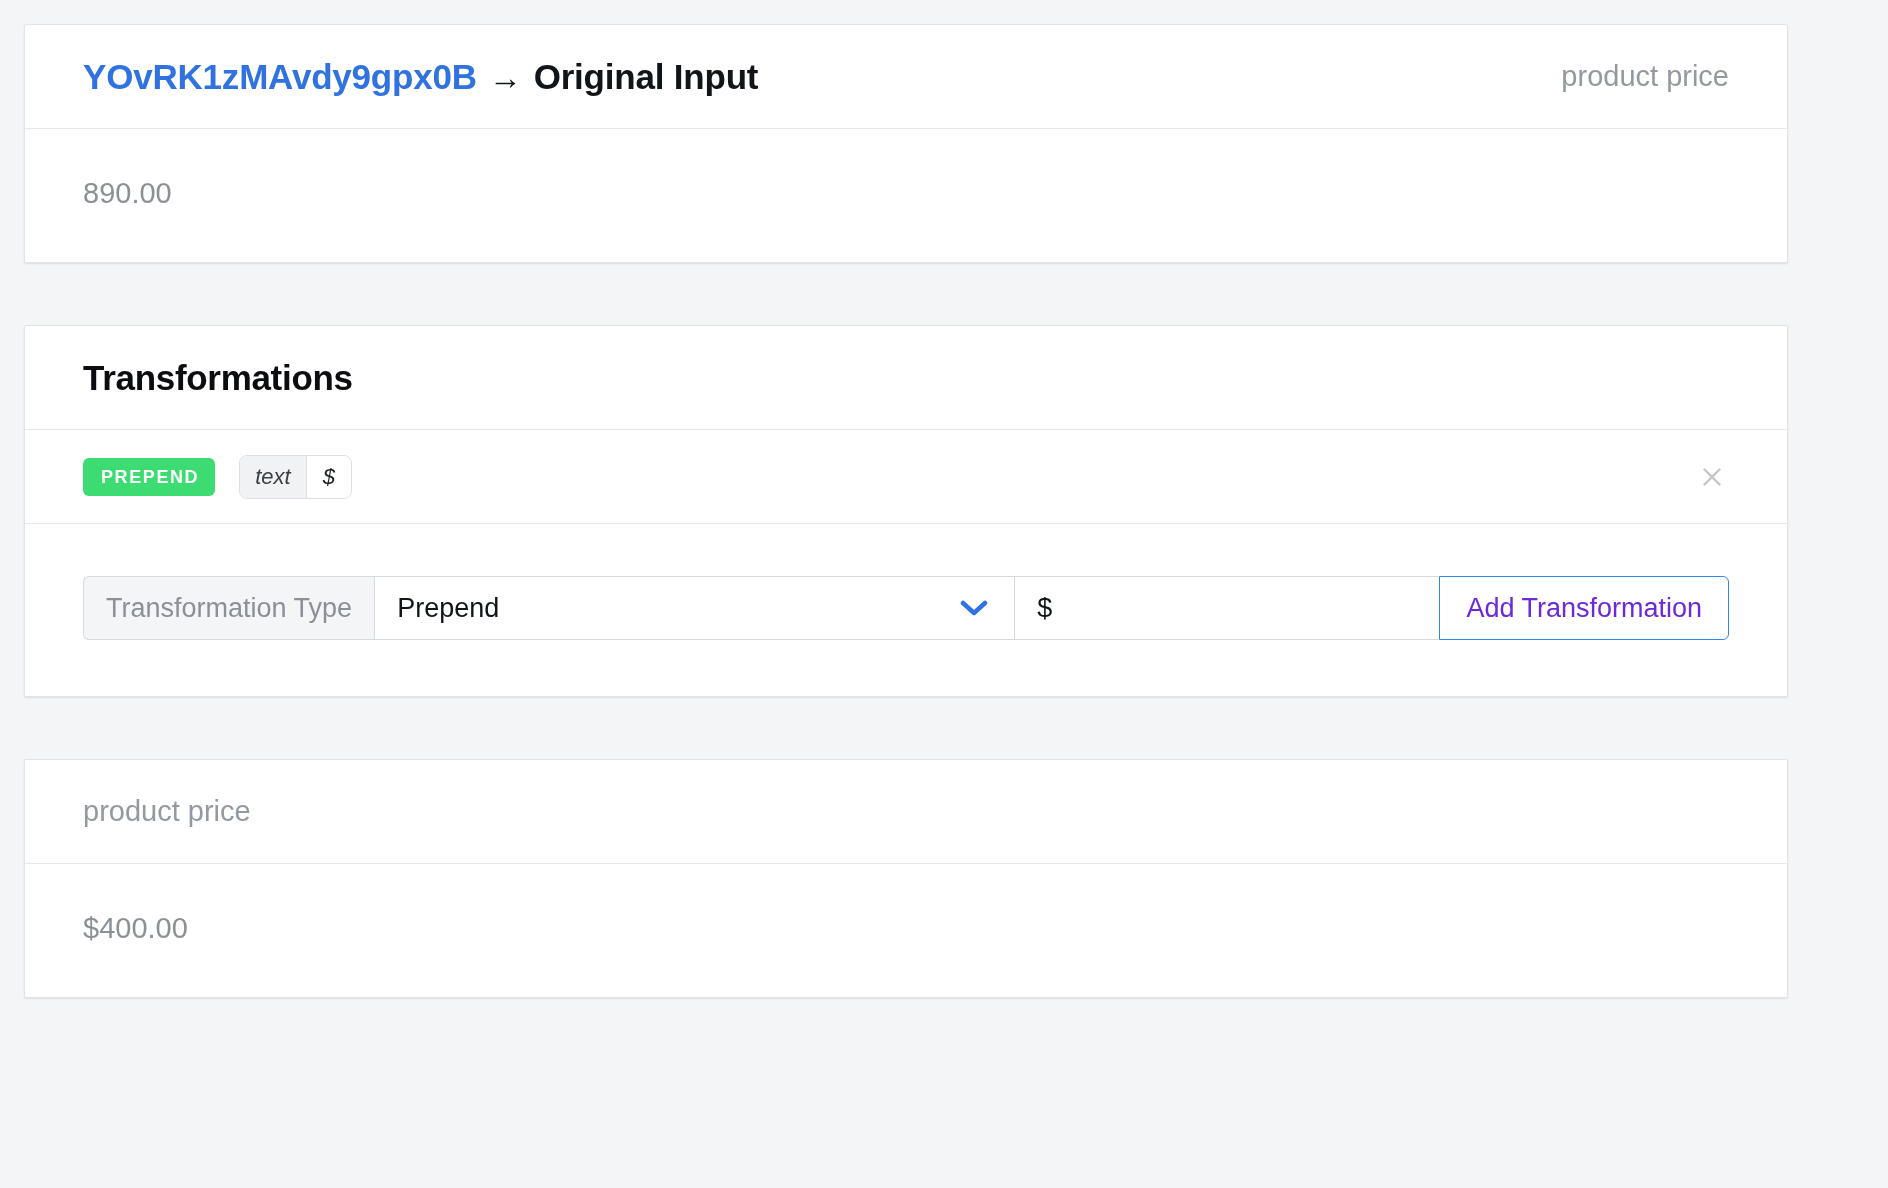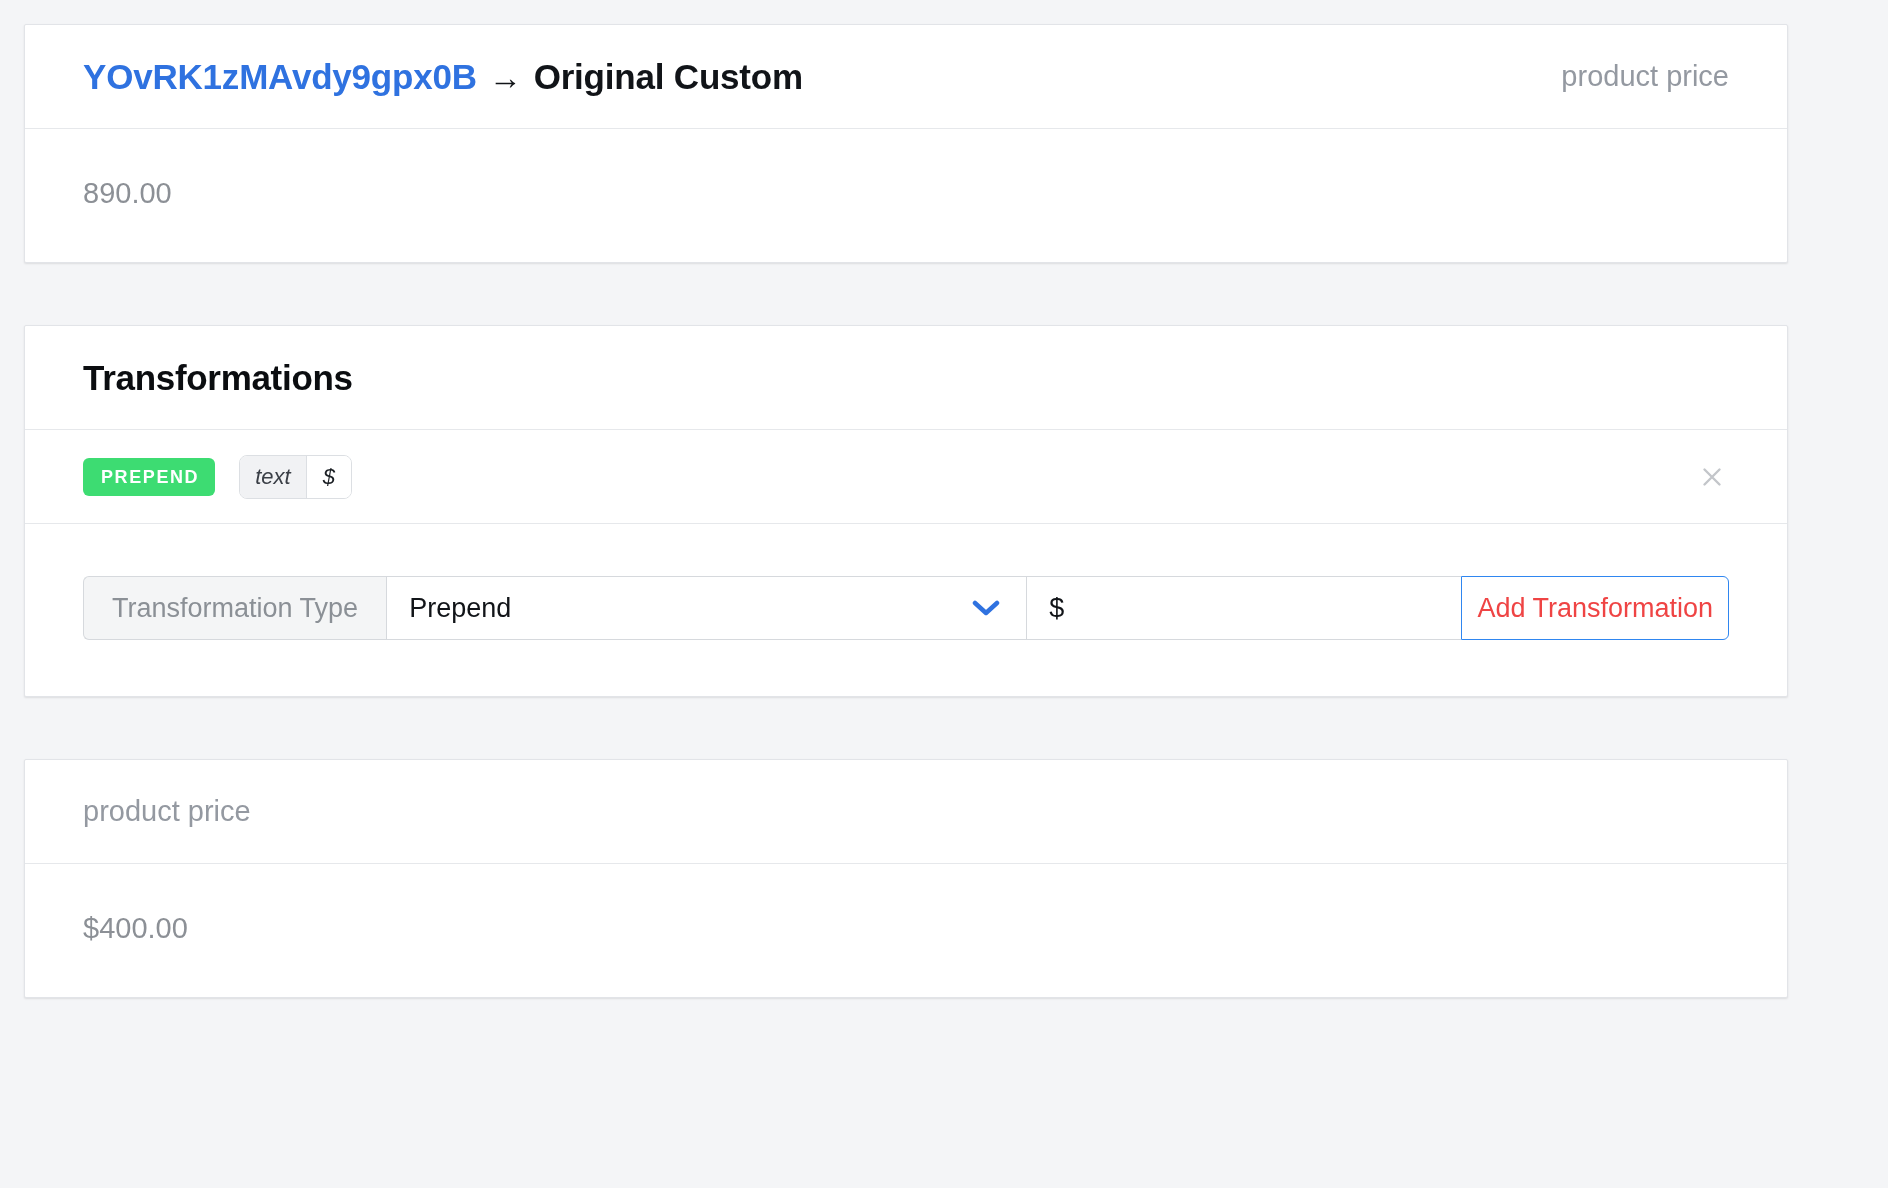--- a/index.html
+++ b/index.html
@@ -183,21 +183,21 @@
   .input-group {
     display: flex;
     align-items: stretch;
     width: 100%;
     height: 64px;
   }
 
   .ig-addon {
     display: flex;
     align-items: center;
-    padding: 0 28px;
+    padding: 0 22px;
     background: #f4f5f6;
     border: 1px solid #d6d9dd;
     border-right: none;
     border-top-left-radius: 6px;
     border-bottom-left-radius: 6px;
     color: #8b9096;
     font-size: 27px;
     white-space: nowrap;
   }
 
@@ -237,43 +237,43 @@
     font-family: "Liberation Sans", sans-serif;
     outline: none;
   }
   .ig-input::placeholder { color: #b6b9bd; }
 
   .ig-button {
     flex: 0 0 auto;
     display: flex;
     align-items: center;
     justify-content: center;
-    padding: 0 15px;
+    padding: 0 26px;
     background: #ffffff;
     border: 1px solid #2f86f0;
     border-top-right-radius: 6px;
     border-bottom-right-radius: 6px;
-    color: #ef4444;
+    color: #6d28d9;
     font-size: 27px;
     font-family: "Liberation Sans", sans-serif;
     cursor: pointer;
     white-space: nowrap;
   }
 </style>
 </head>
 <body>
 
 <div class="page">
 
   <section class="card">
     <div class="card-header">
       <div class="header-title">
         <a class="header-id" href="#">YOvRK1zMAvdy9gpx0B</a>
         <span class="header-arrow">→</span>
-        <span class="header-label">Original Custom</span>
+        <span class="header-label">Original Input</span>
       </div>
       <div class="header-meta">product price</div>
     </div>
     <div class="card-body">
       <div class="value-text">890.00</div>
     </div>
   </section>
 
   <div class="spacer-lg"></div>
 

